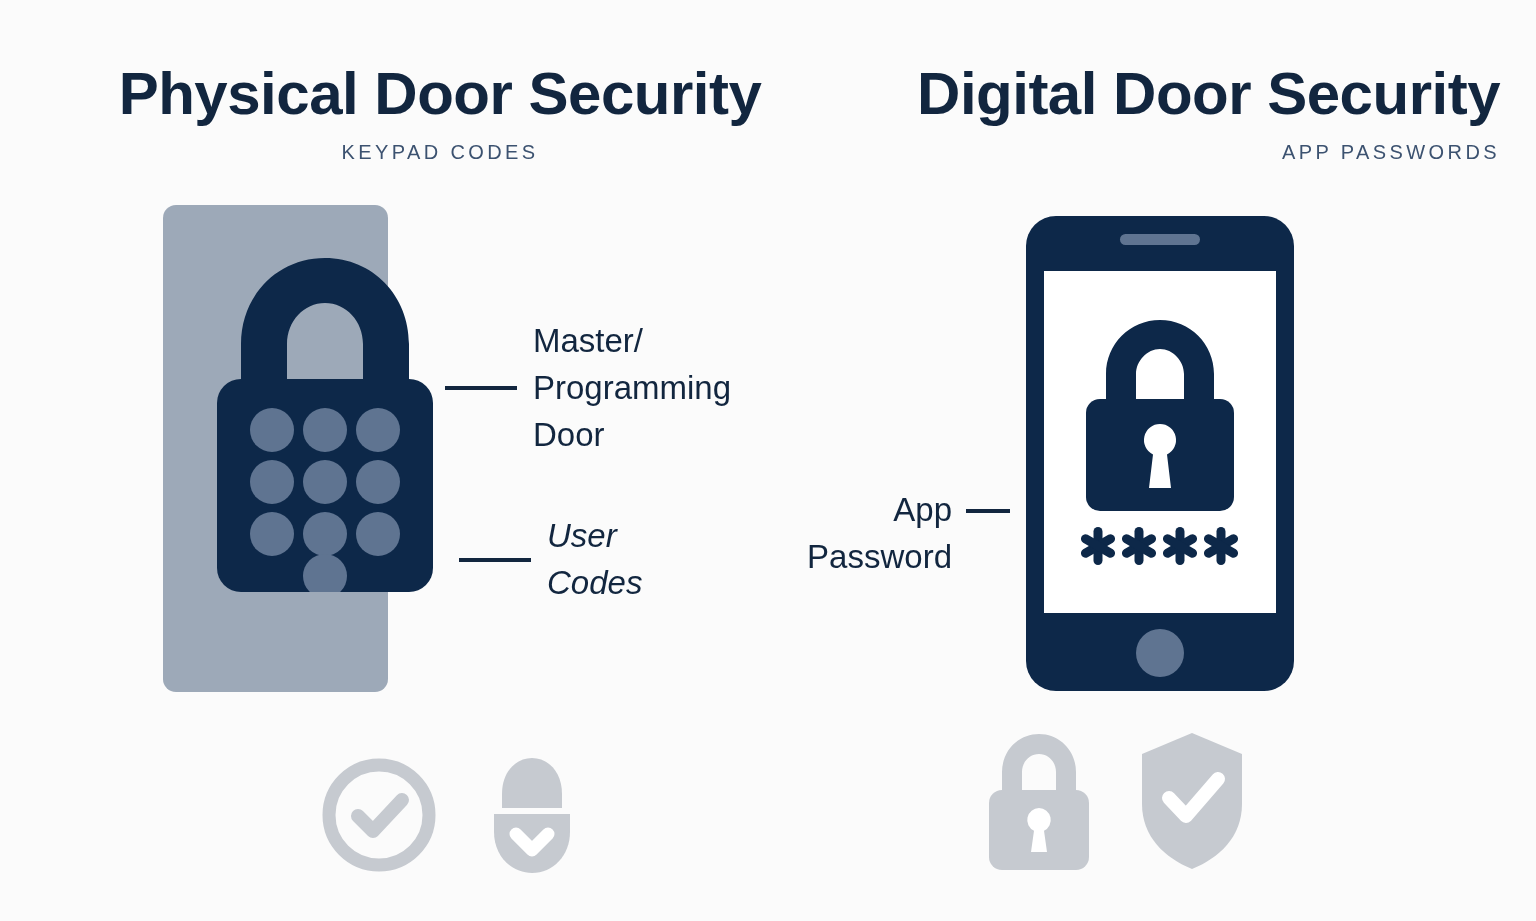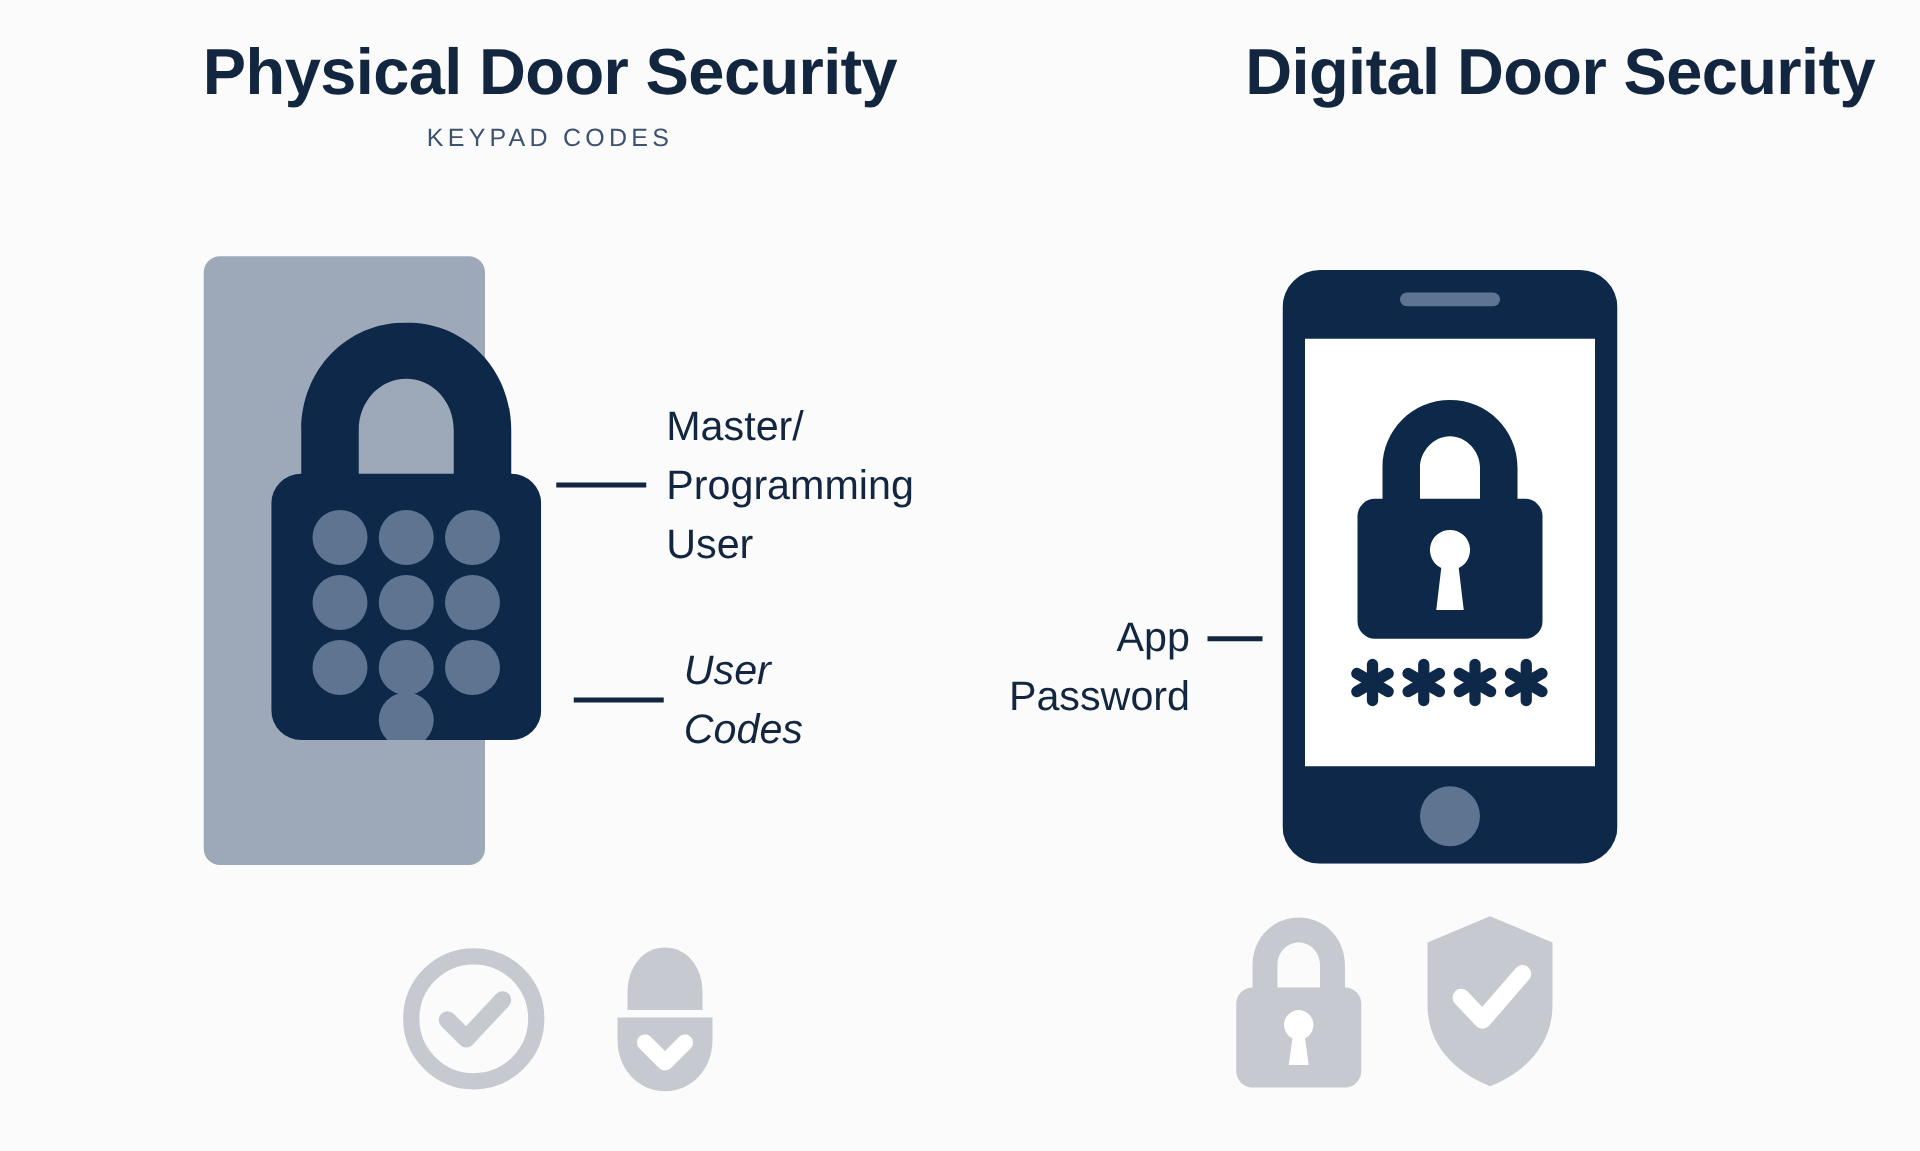--- a/index.html
+++ b/index.html
@@ -18,26 +18,27 @@
     background: #fbfbfb;
     overflow: hidden;
   }
 
   
   .col-head {
     position: absolute;
     text-align: center;
   }
   .head-title {
-    font-size: 52px;
+    font-size: 60px;
     font-weight: 700;
     color: #12263f;
     letter-spacing: -0.5px;
     line-height: 1.08;
     white-space: nowrap;
+    margin-top: 32px;
   }
   .head-sub {
     font-size: 20px;
     font-weight: 500;
     color: #3c5270;
     letter-spacing: 3.4px;
     line-height: 1.1;
     margin-top: 14px;
     white-space: nowrap;
   }
@@ -131,20 +132,21 @@
 
 <div id="canvas">
 
   <div class="col-head" id="head-left">
     <div class="head-title">Physical Door Security</div>
     <div class="head-sub">KEYPAD CODES</div>
   </div>
 
   <div class="col-head" id="head-right">
     <div class="head-title">Digital Door Security</div>
+    <div class="head-sub">APP PASSWORDS</div>
   </div>
 
   <div id="keypad-panel"></div>
 
   <div id="keypad-lock">
     <svg width="216" height="334" viewBox="0 0 216 334">
 
       <path d="M108 0
                C 60 0, 24 38, 24 86
                L 24 140
@@ -170,21 +172,21 @@
       <circle cx="161" cy="276" r="22" fill="#5f7491"></circle>
 
       <circle cx="108" cy="318" r="22" fill="#5f7491"></circle>
     </svg>
   </div>
 
   <div class="callout-left" id="callout-master">
     <span class="dash"></span>
     <span class="callout-text">Master/
 Programming
-User</span>
+Door</span>
   </div>
 
   <div class="callout-left" id="callout-user">
     <span class="dash"></span>
     <span class="callout-text">User
 Codes</span>
   </div>
 
   <div id="callout-app">
     <span class="callout-text">App

